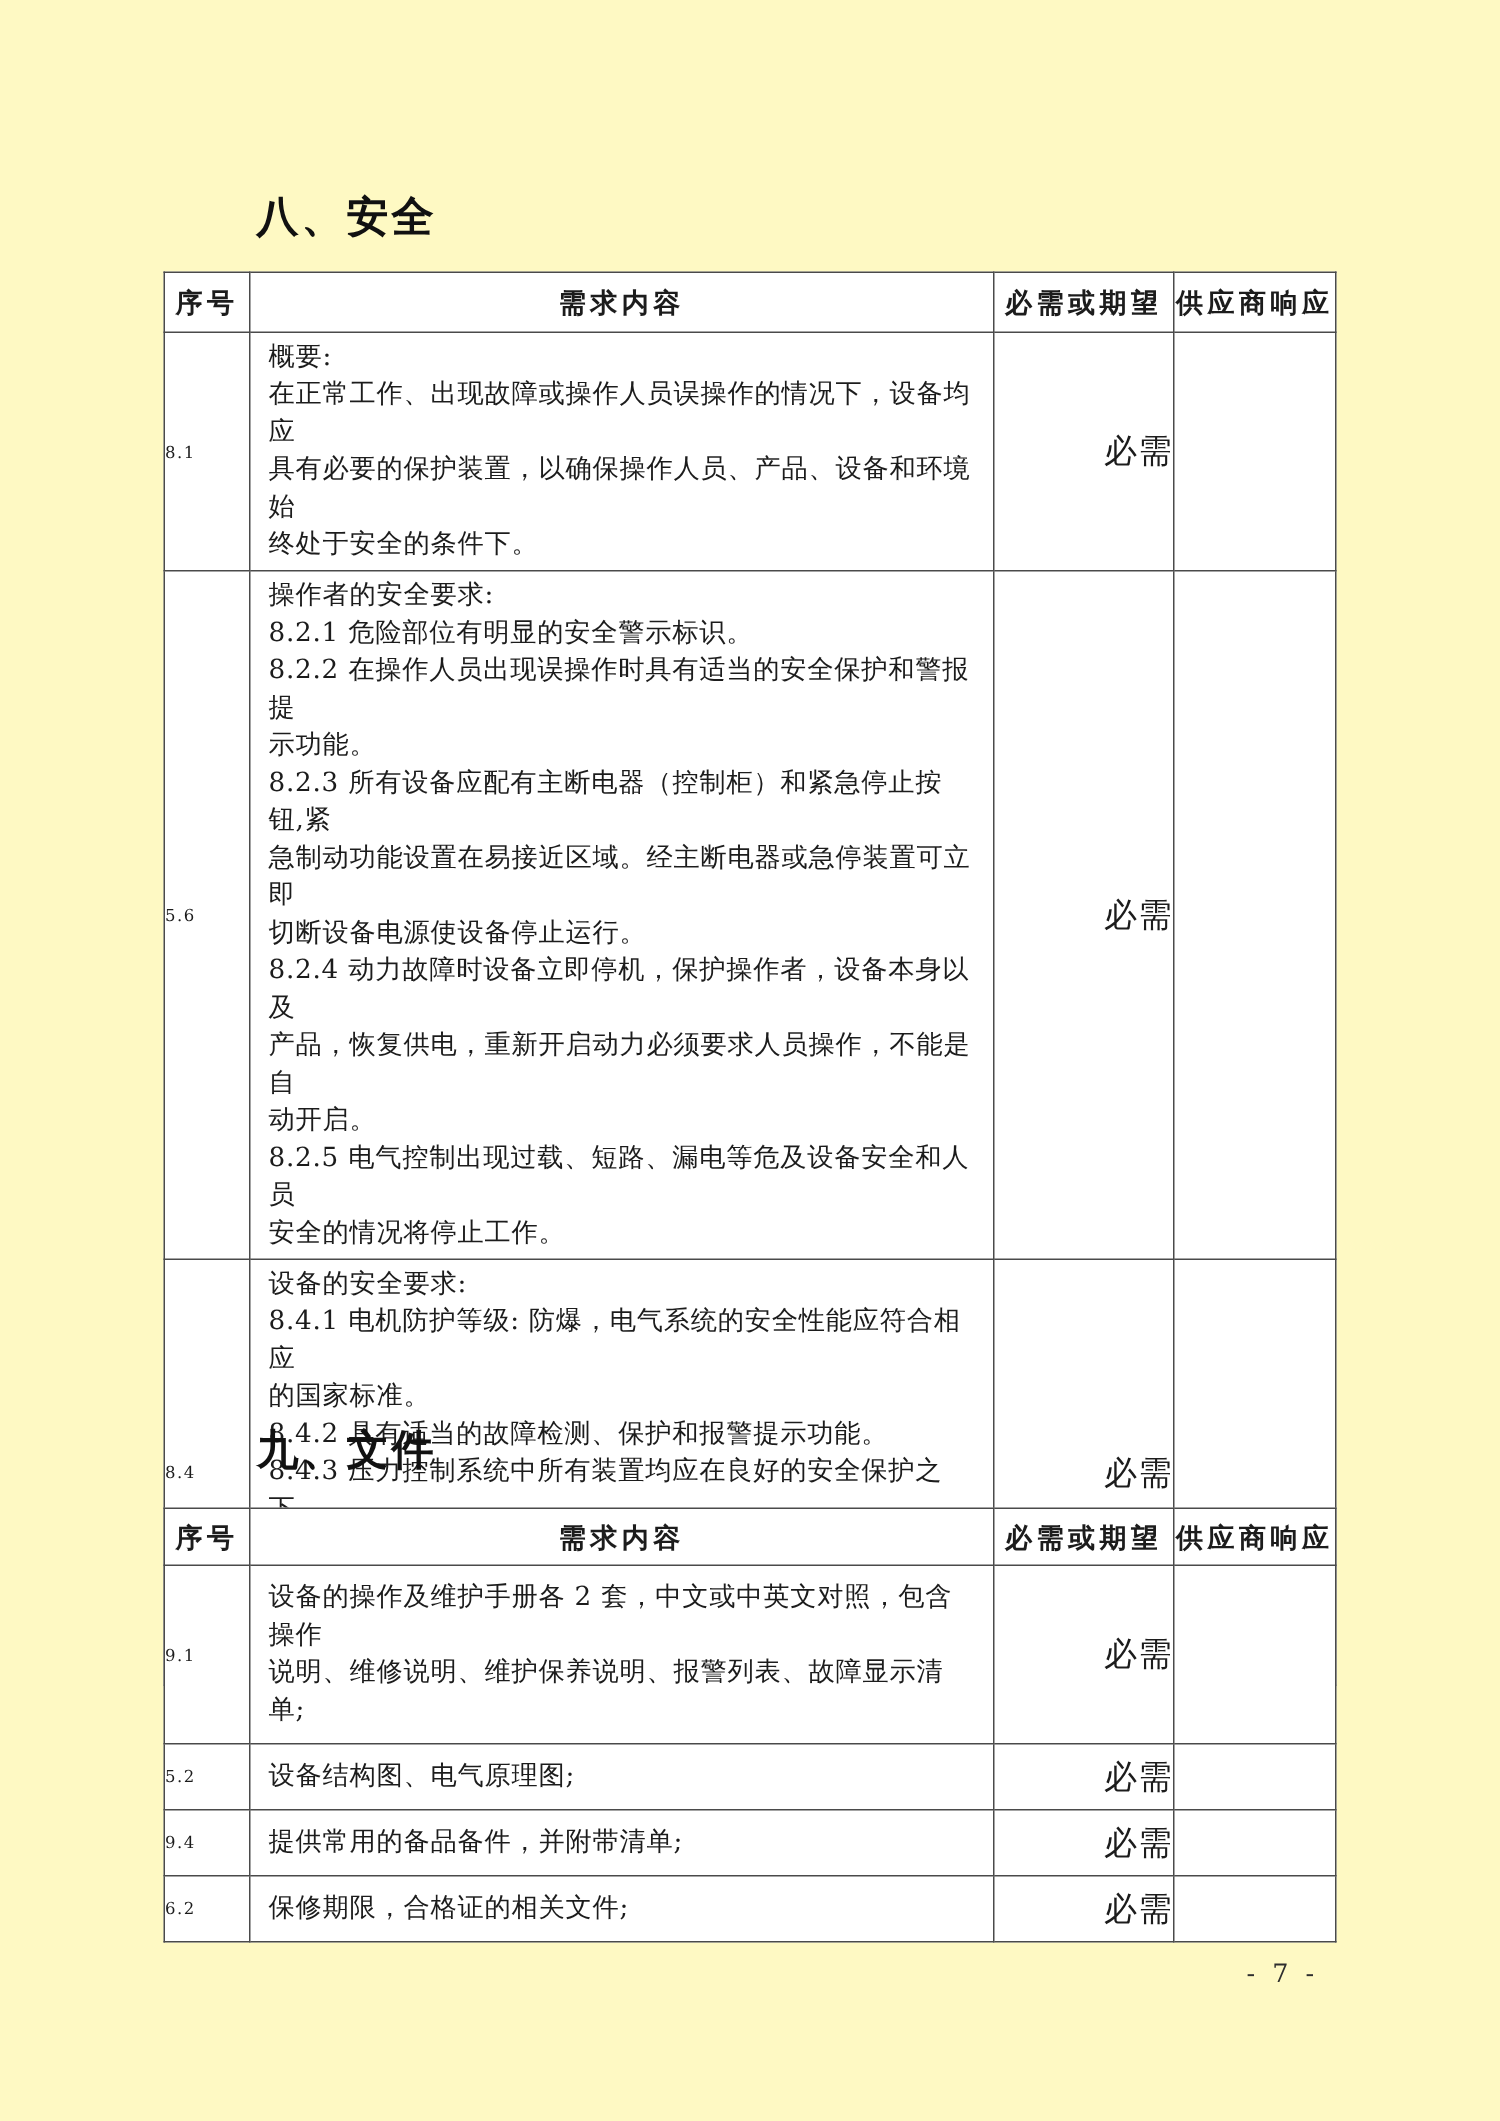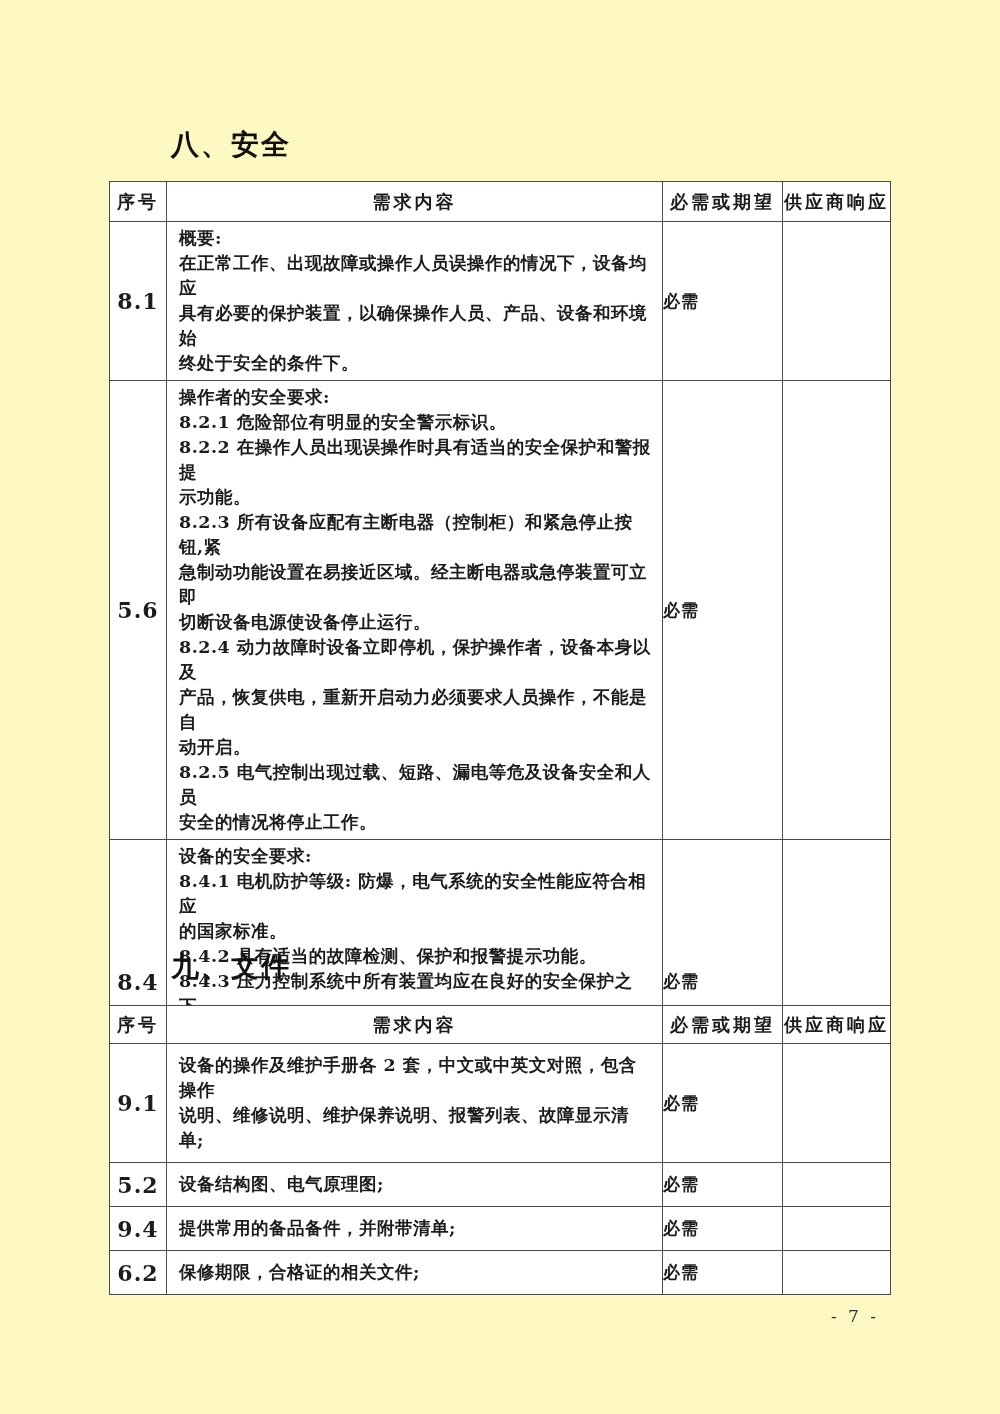--- a/index.html
+++ b/index.html
@@ -18,43 +18,42 @@
     letter-spacing:2px;
   }
   .req-table{
     position:absolute;left:109px;width:781px;
     border-collapse:collapse;table-layout:fixed;
     background:#fff;
   }
   .req-table th,.req-table td{
     border:1.6px solid #4a4a4a;
     overflow:hidden;
-    font-weight:bold;
   }
   .req-table th{
     font-weight:700;font-size:18px;color:#1c1c1c;
     letter-spacing:3px;text-align:center;vertical-align:middle;
     padding:0;
   }
   .t-safety thead tr{height:40px;}
   .t-docs thead tr{height:38px;}
   .c-no{
-    text-align:center;vertical-align:middle;
-    font-size:22px;letter-spacing:1px;padding:0;
+    text-align:left;vertical-align:middle;
+    font-size:11px;letter-spacing:1px;padding:0;
   }
   .c-content{
     font-size:17.5px;line-height:25px;letter-spacing:0.5px;
     padding:4px 10px 4px 12px;
     white-space:pre-line;
     text-align:left;vertical-align:middle;
   }
   .t-docs .c-content{padding:9px 10px 9px 12px;}
   .c-req{
-    text-align:left;vertical-align:middle;
-    font-size:17px;letter-spacing:1px;padding:0;
+    text-align:right;vertical-align:middle;
+    font-size:22px;letter-spacing:1px;padding:0;
   }
   .c-resp{padding:0;}
   .page-footer{
     position:absolute;left:813px;top:1306px;width:84px;
     text-align:center;font-size:17px;color:#2e2e2e;
     letter-spacing:3px;white-space:nowrap;
   }
 </style>
 </head>
 <body>

